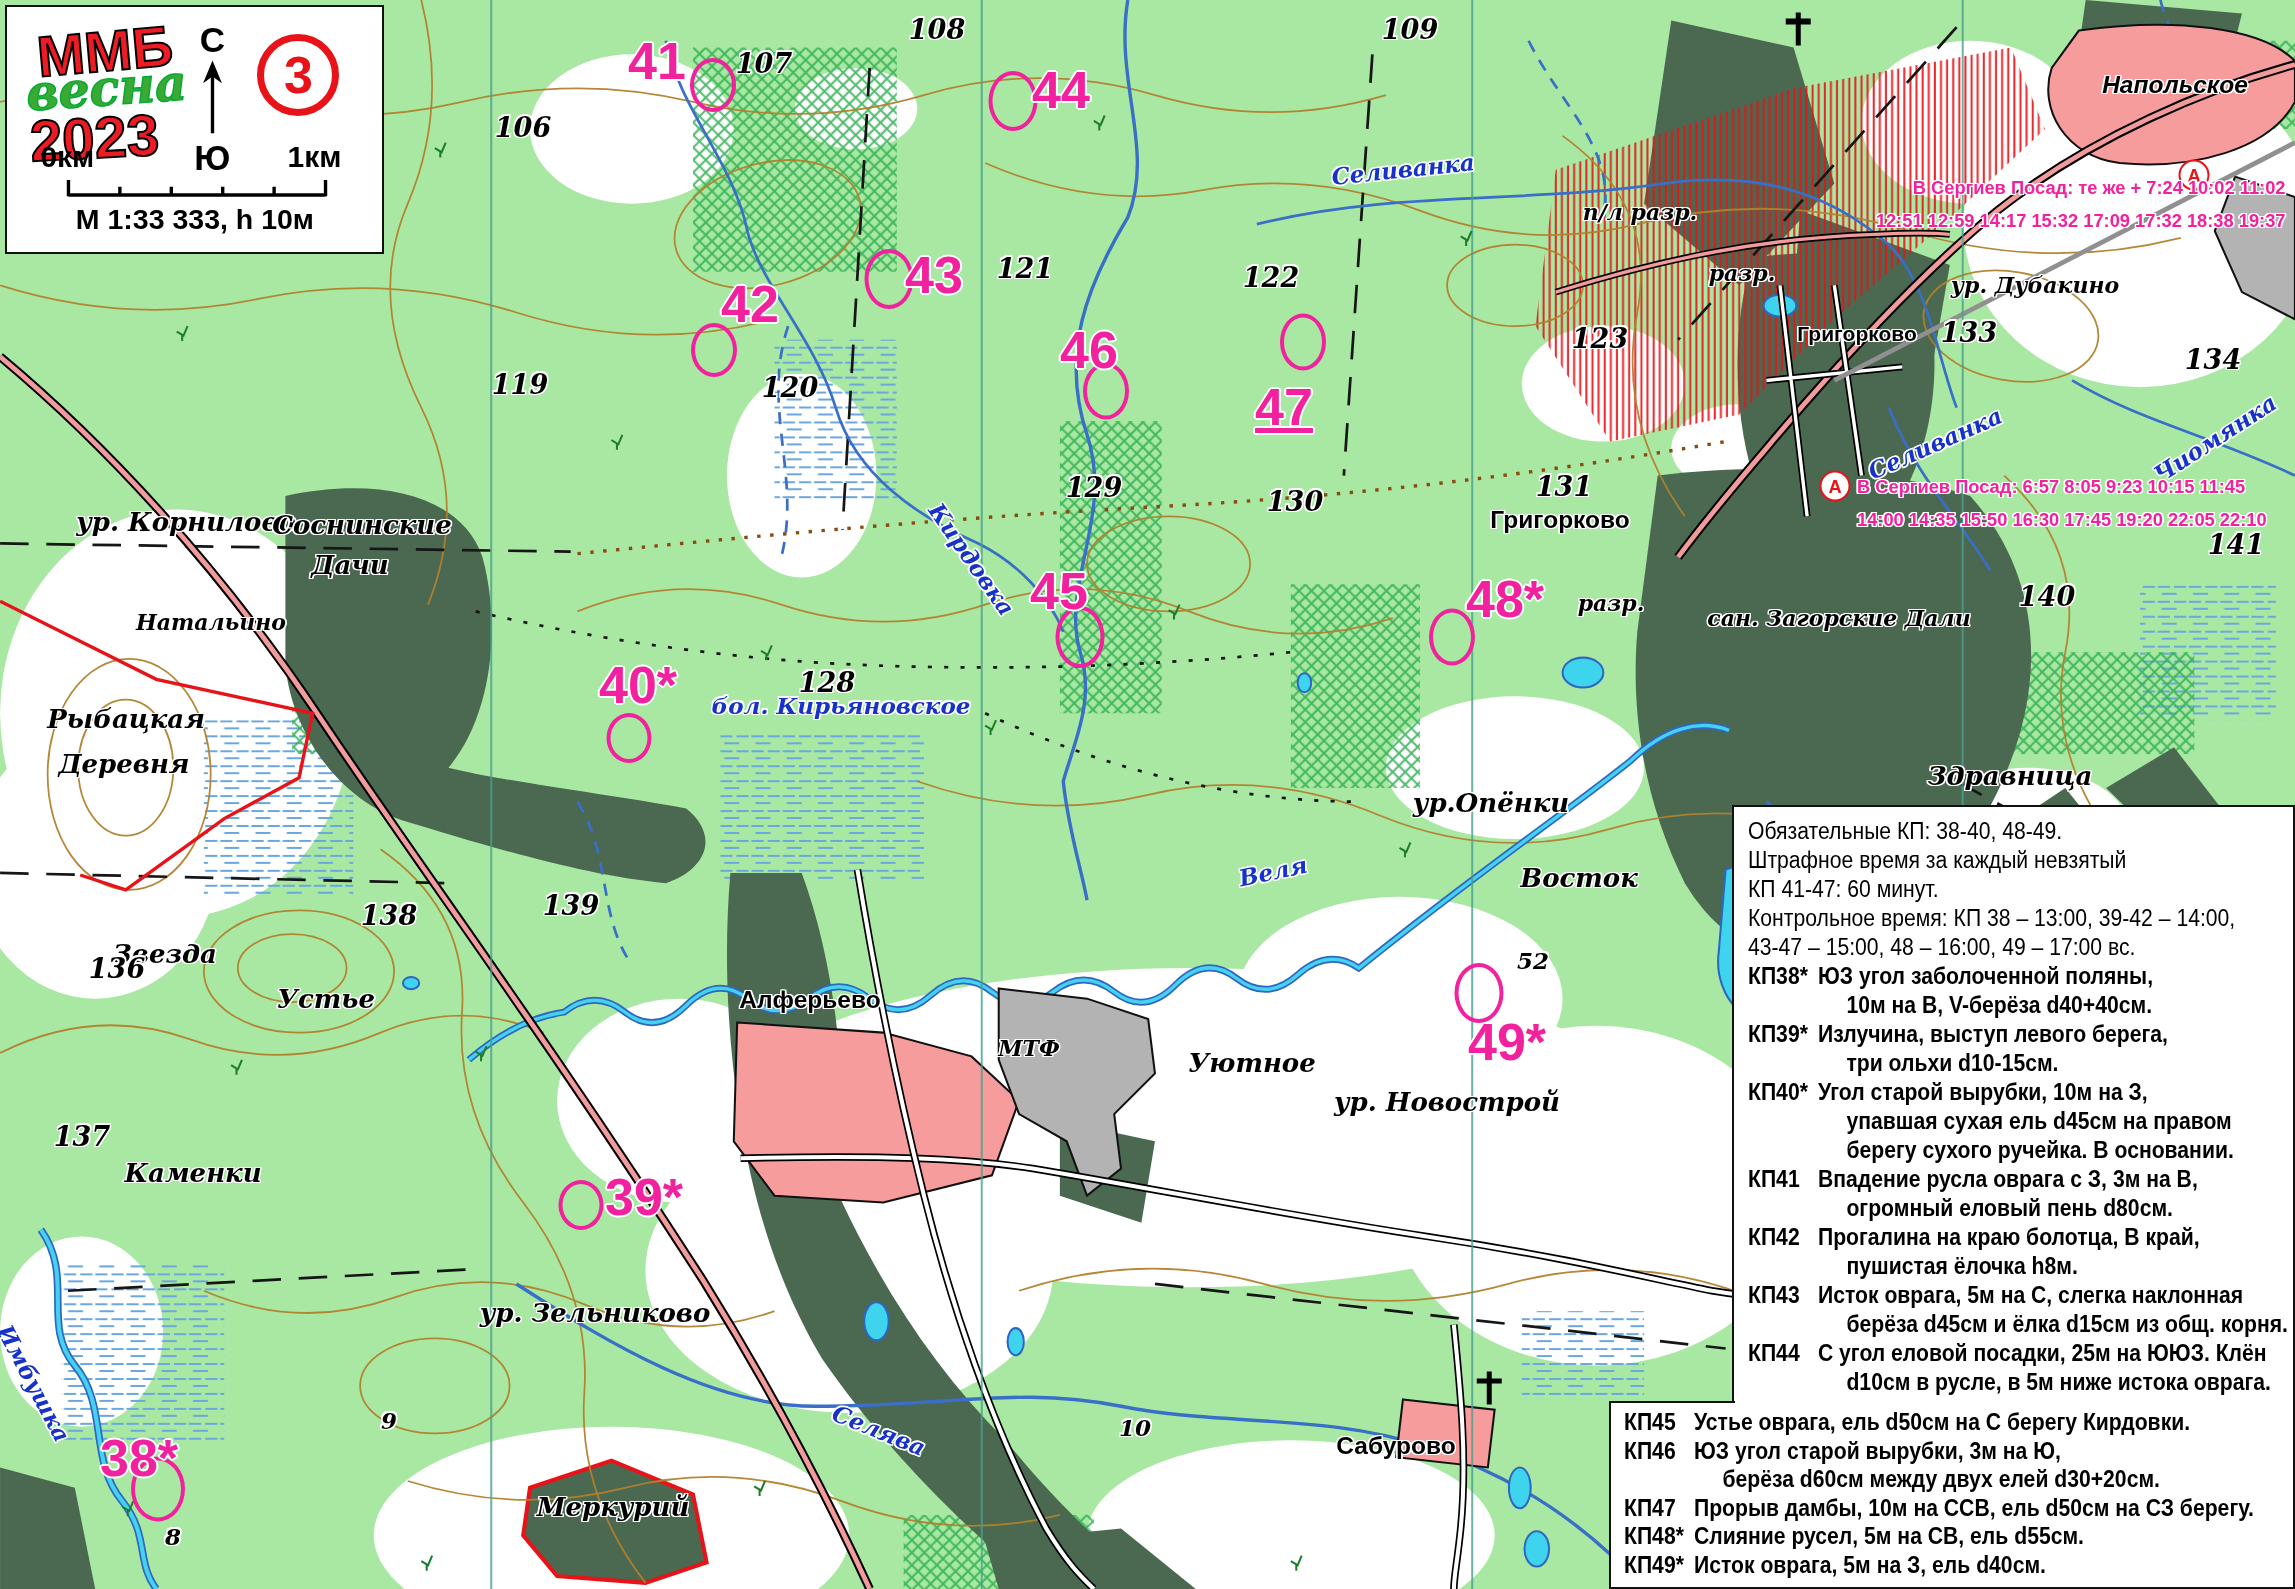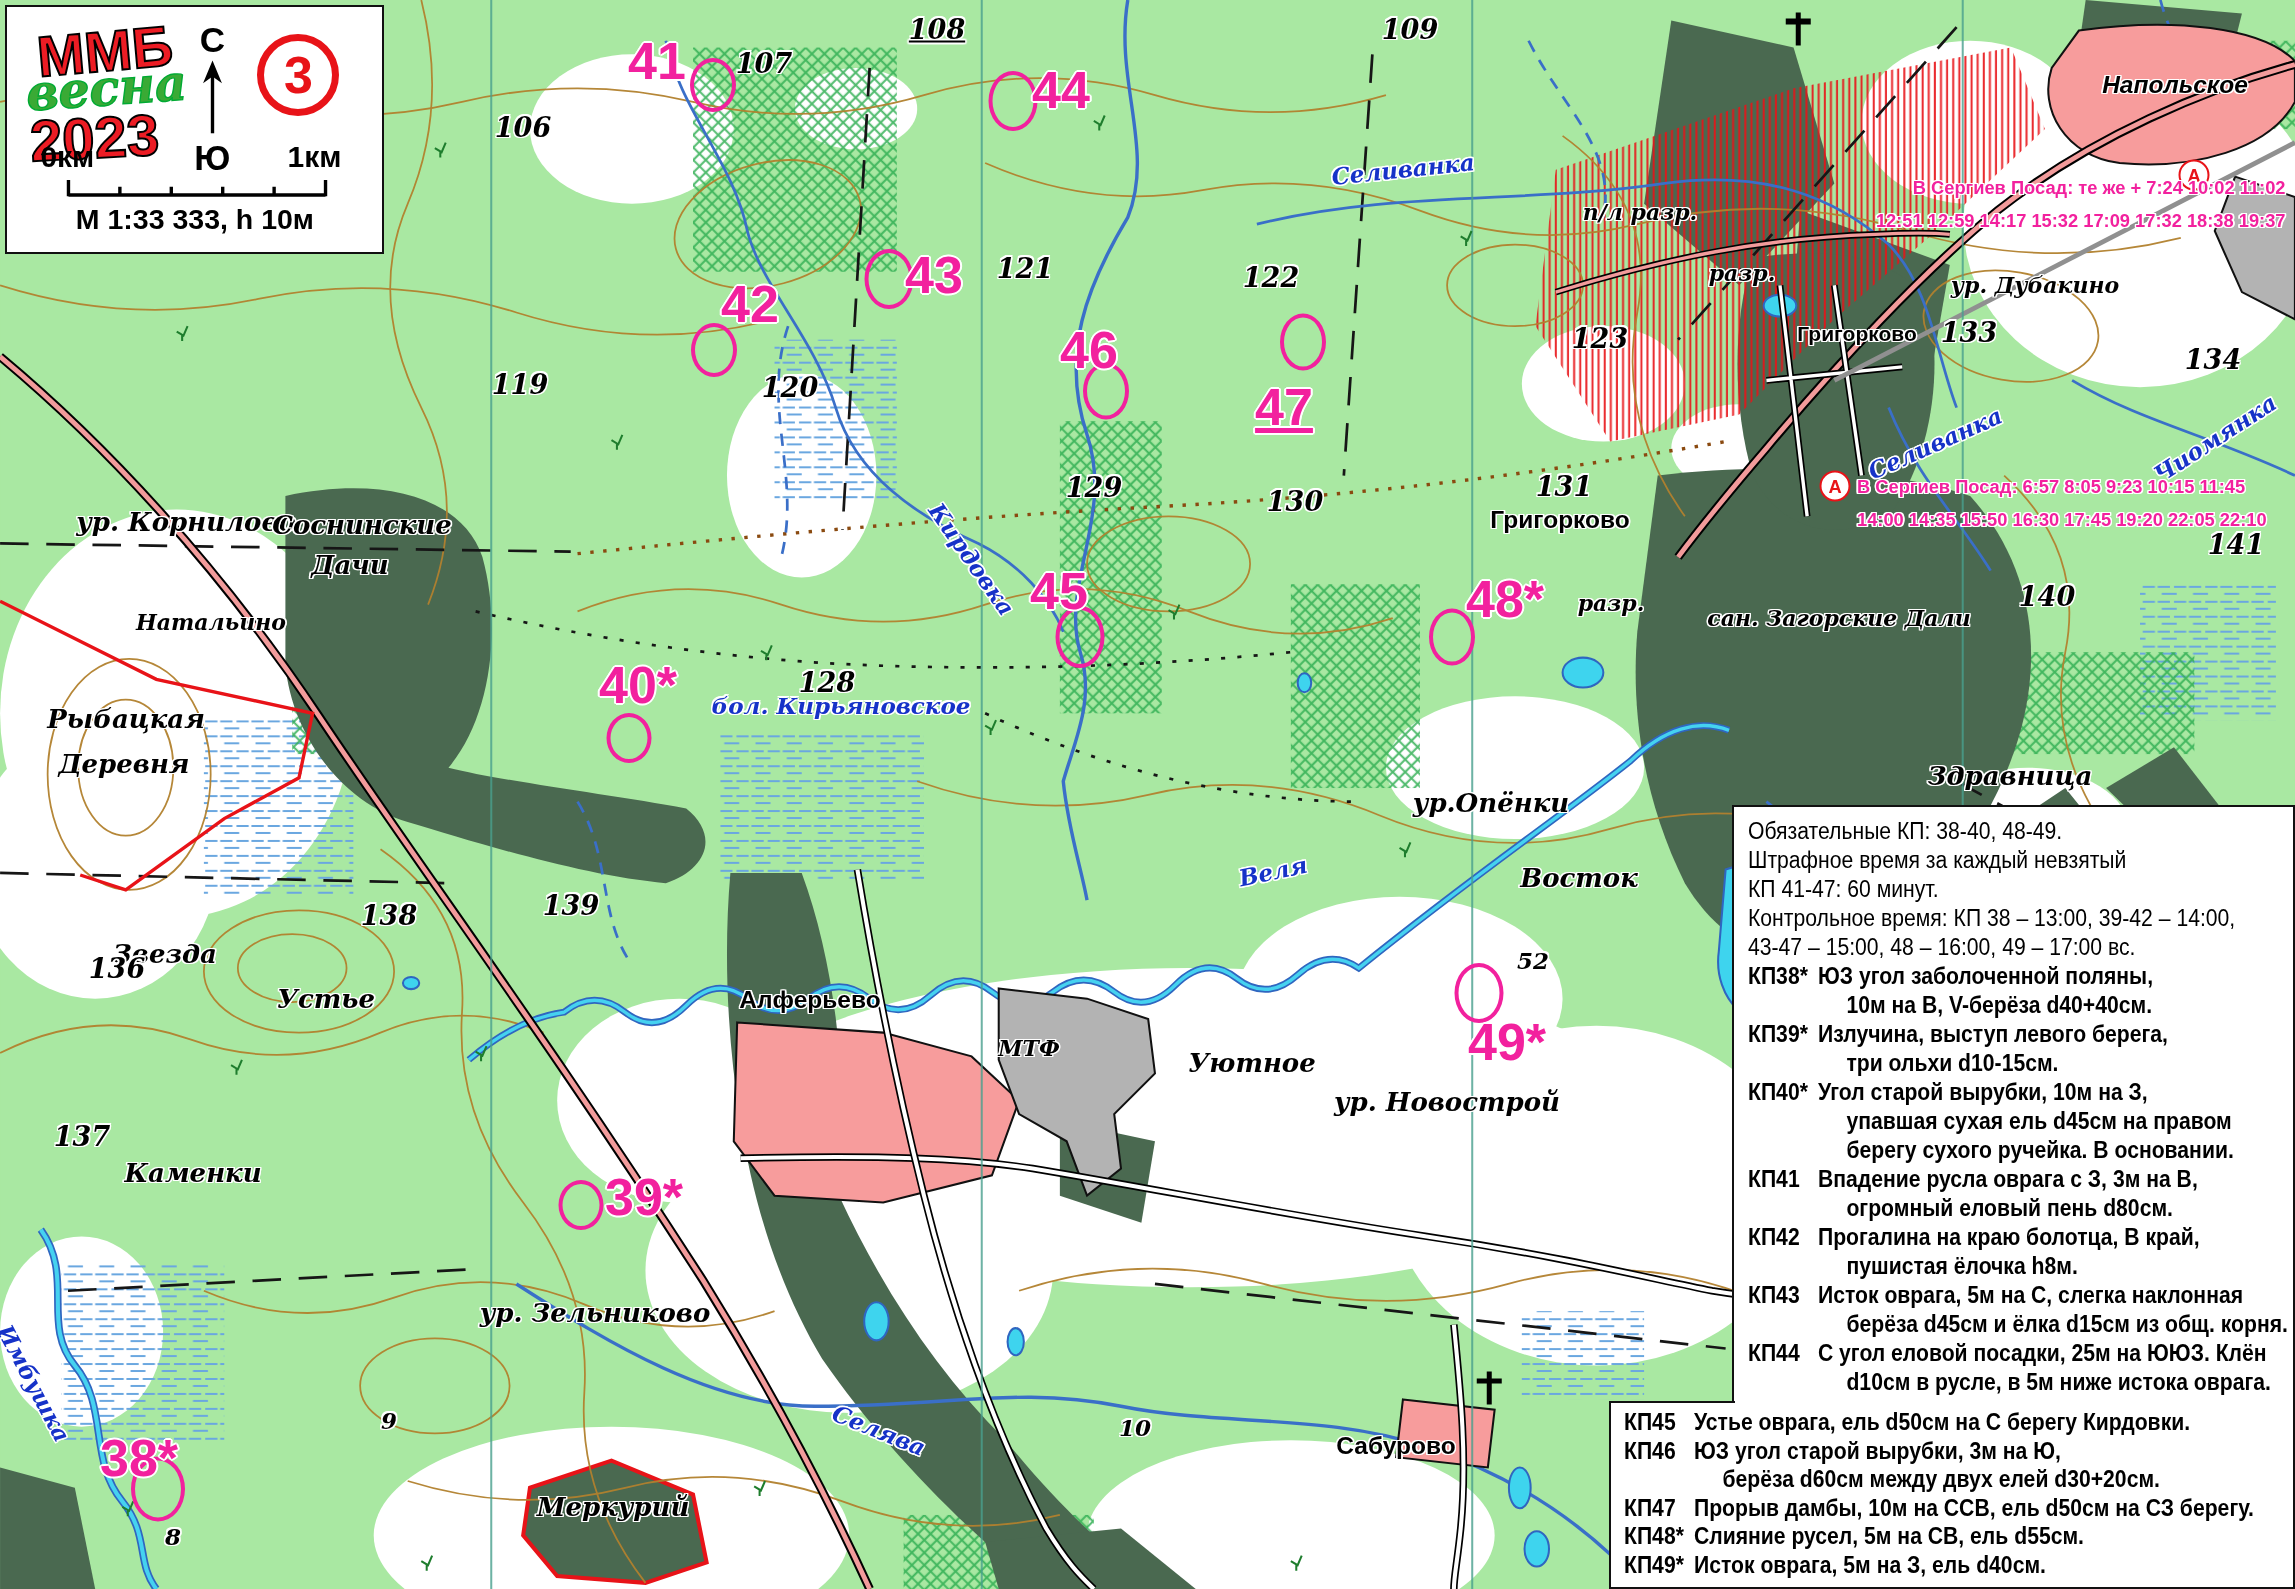--- a/index.html
+++ b/index.html
@@ -336,21 +336,21 @@
       <div class="lbl river" style="left: 1403px; top: 169px; transform: translate(-50%, -50%) rotate(-6deg);">Селиванка</div>
       <div class="lbl river" style="left: 1935px; top: 443px; transform: translate(-50%, -50%) rotate(-24deg);">Селиванка</div>
       <div class="lbl river" style="left: 2215px; top: 438px; transform: translate(-50%, -50%) rotate(-33deg);">Чиомянка</div>
       <div class="lbl river" style="left: 972px; top: 559px; transform: translate(-50%, -50%) rotate(55deg);">Кирдовка</div>
       <div class="lbl river" style="left: 1273px; top: 871px; transform: translate(-50%, -50%) rotate(-12deg);">Веля</div>
       <div class="lbl river" style="left: 879px; top: 1430px; transform: translate(-50%, -50%) rotate(22deg);">Селява</div>
       <div class="lbl river" style="left: 34px; top: 1383px; transform: translate(-50%, -50%) rotate(62deg);">Имбушка</div>
       <div class="lbl river" style="left: 841px; top: 705px;">бол. Кирьяновское</div>
       <div class="lbl qnum" style="left: 523px; top: 127px;">106</div>
       <div class="lbl qnum" style="left: 764px; top: 63px;">107</div>
-      <div class="lbl qnum" style="left: 937px; top: 28.5px; text-decoration: underline;">108</div>
+      <div class="lbl qnum" style="left: 937px; top: 28.5px;">108</div>
       <div class="lbl qnum" style="left: 1410px; top: 28.5px;">109</div>
       <div class="lbl qnum" style="left: 520px; top: 384px;">119</div>
       <div class="lbl qnum" style="left: 790px; top: 370px; margin-top: 17px;">120</div>
       <div class="lbl qnum" style="left: 1025px; top: 268px;">121</div>
       <div class="lbl qnum" style="left: 1271px; top: 277px;">122</div>
       <div class="lbl qnum" style="left: 1600px; top: 338px;">123</div>
       <div class="lbl qnum" style="left: 827px; top: 682px;">128</div>
       <div class="lbl qnum" style="left: 1094px; top: 487px;">129</div>
       <div class="lbl qnum" style="left: 1295px; top: 501px;">130</div>
       <div class="lbl qnum" style="left: 1564px; top: 486px;">131</div>

